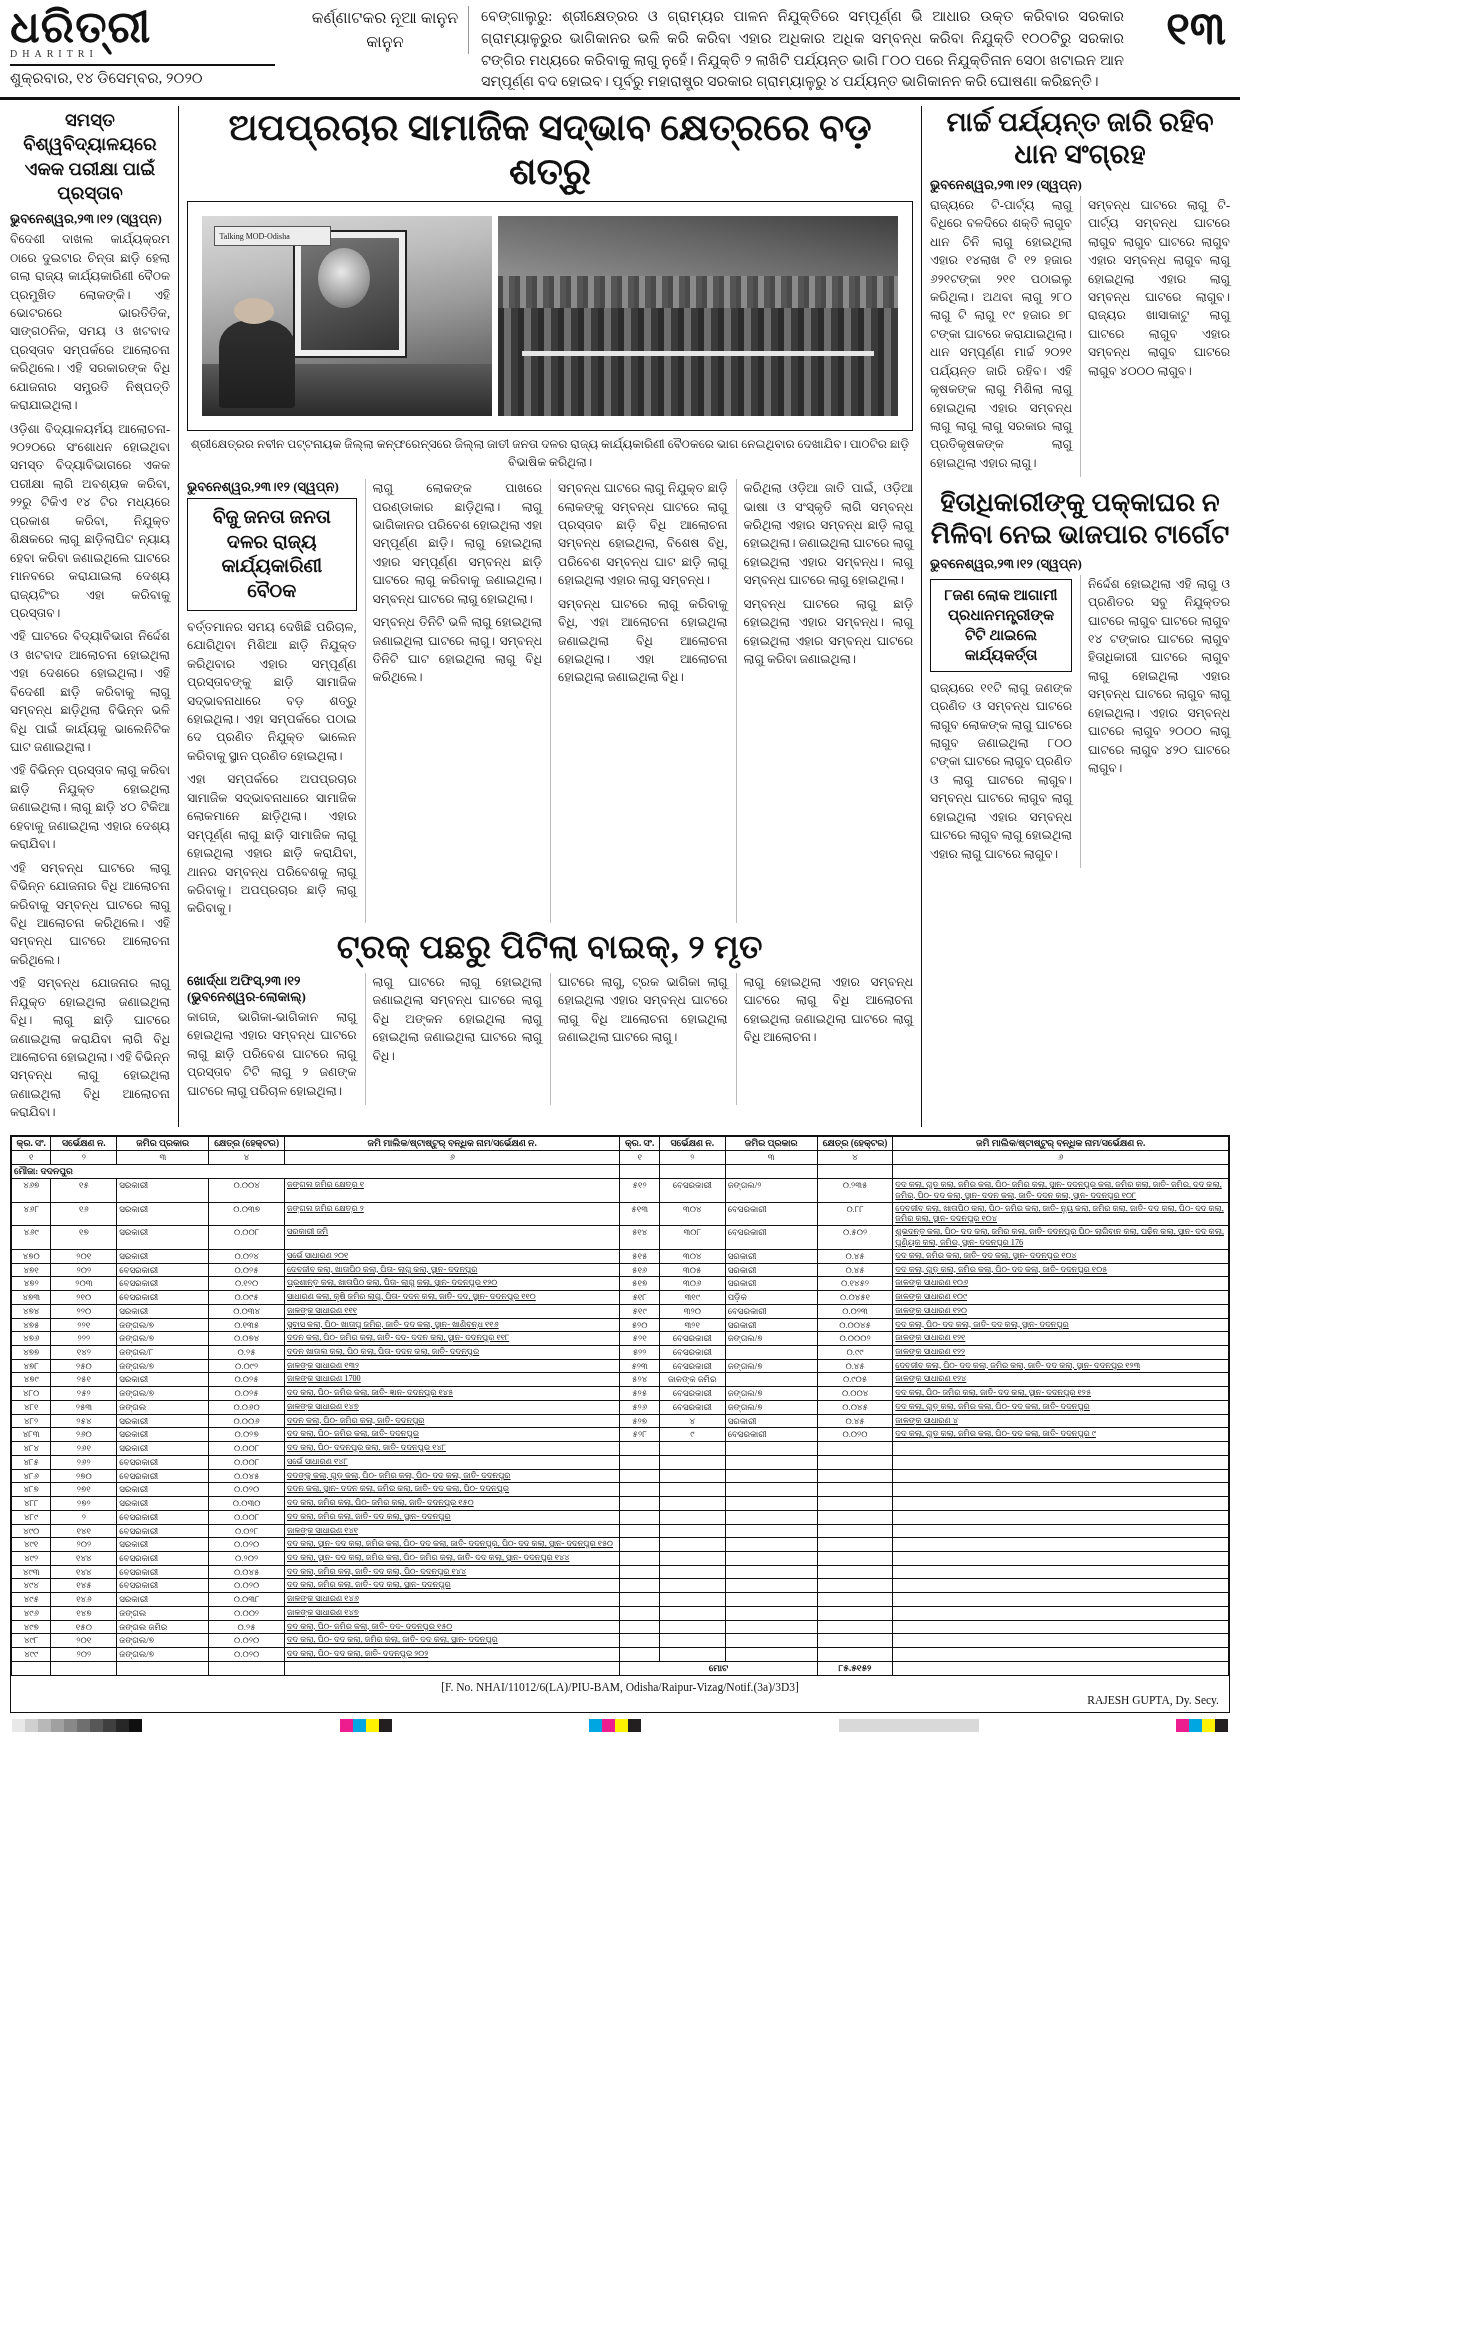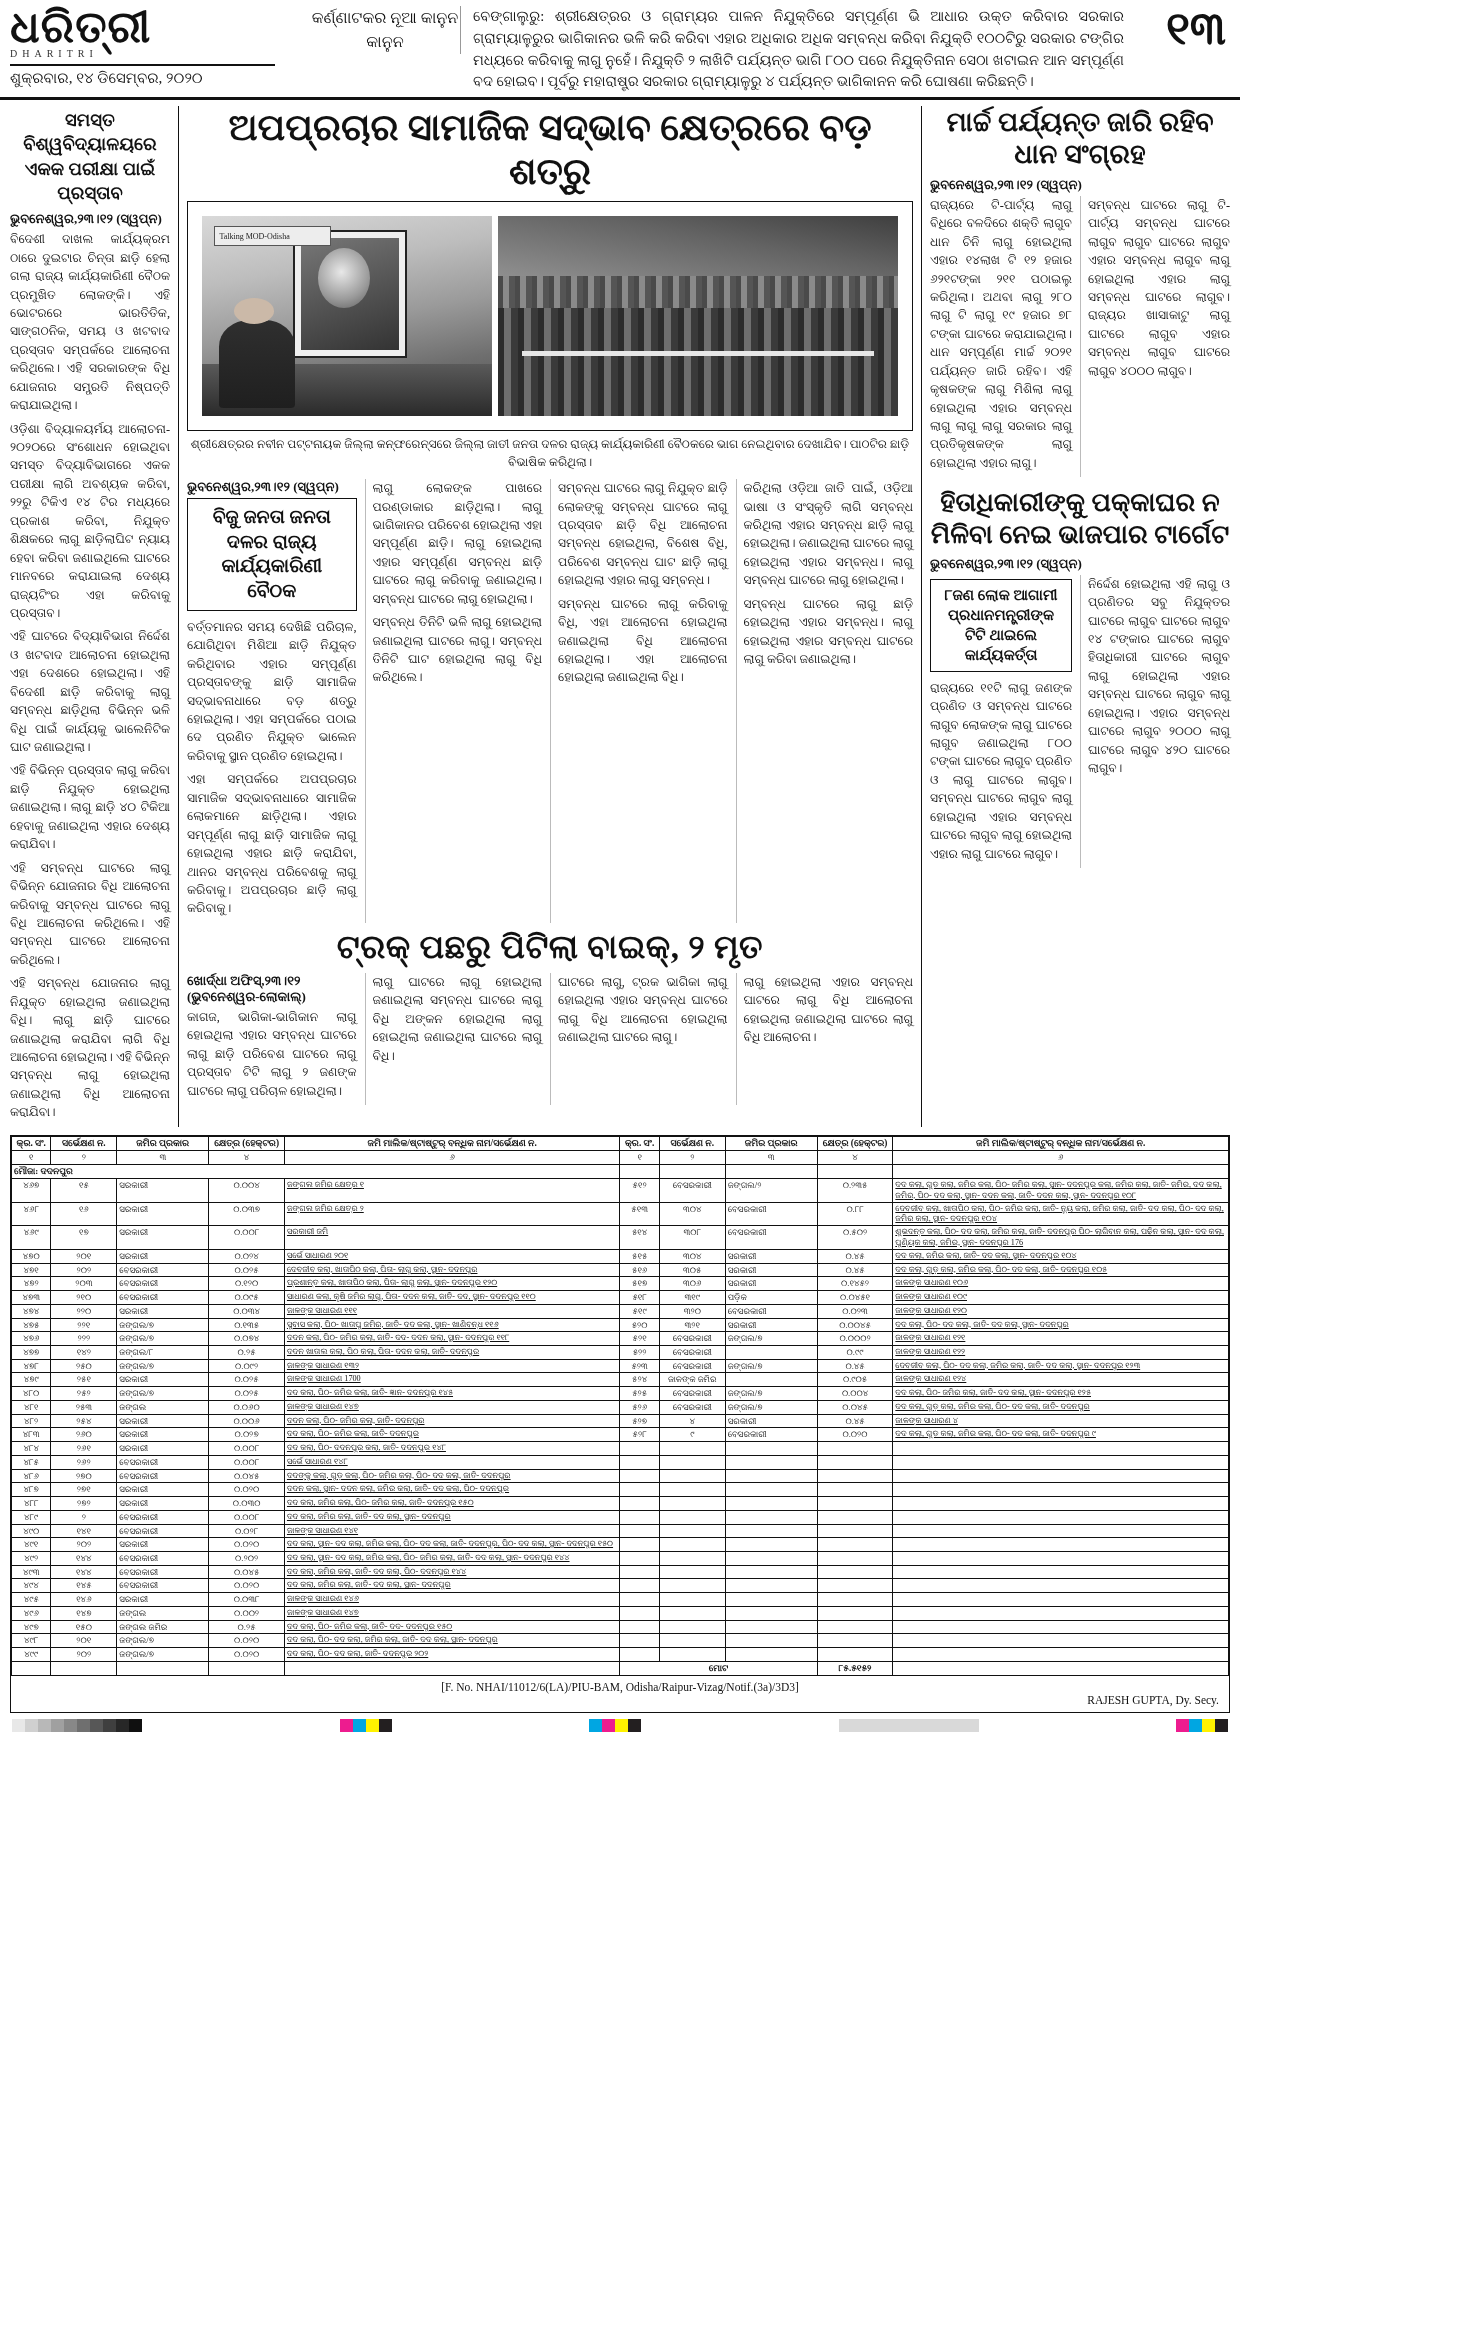--- a/index.html
+++ b/index.html
@@ -6,21 +6,21 @@
   body{width:1477px;font-family:"Liberation Serif",serif;color:#111;}
   .page{width:1240px;min-height:2339px;position:relative;background:#fff;}
 
   
   .masthead{display:flex;align-items:flex-start;border-bottom:3px solid #111;padding:6px 10px 4px 10px;}
   .mh-logo{width:300px;flex:0 0 300px;}
   .logo-word{font-size:44px;font-weight:bold;letter-spacing:1px;color:#111;line-height:1.0;}
   .logo-sub{font-size:10px;letter-spacing:5px;color:#333;margin-top:-2px;}
   .logo-rule{height:2px;background:#111;margin:5px 0 4px 0;width:265px;}
   .logo-date{font-size:15px;color:#111;}
-  .mh-office{width:150px;flex:0 0 150px;font-size:16px;line-height:1.5;text-align:center;border-right:1px solid #999;}
+  .mh-office{width:150px;flex:0 0 150px;font-size:16px;line-height:1.5;text-align:center;border-right:1px solid #999;padding-right:8px;}
   .mh-lead{flex:1 1 auto;font-size:14.5px;line-height:1.5;padding:0 12px;text-align:justify;}
   .mh-pageno{width:90px;flex:0 0 90px;text-align:right;font-size:46px;font-weight:bold;line-height:1;padding-right:4px;}
 
   
   .body-grid{display:flex;padding:6px 10px 0 10px;gap:8px;}
   .col-left{width:160px;flex:0 0 160px;}
   .col-mid{flex:1 1 auto;}
   .col-right{width:300px;flex:0 0 300px;border-left:1px solid #111;padding-left:8px;}
 
   .vline{border-left:1px solid #111;padding-left:8px;}

